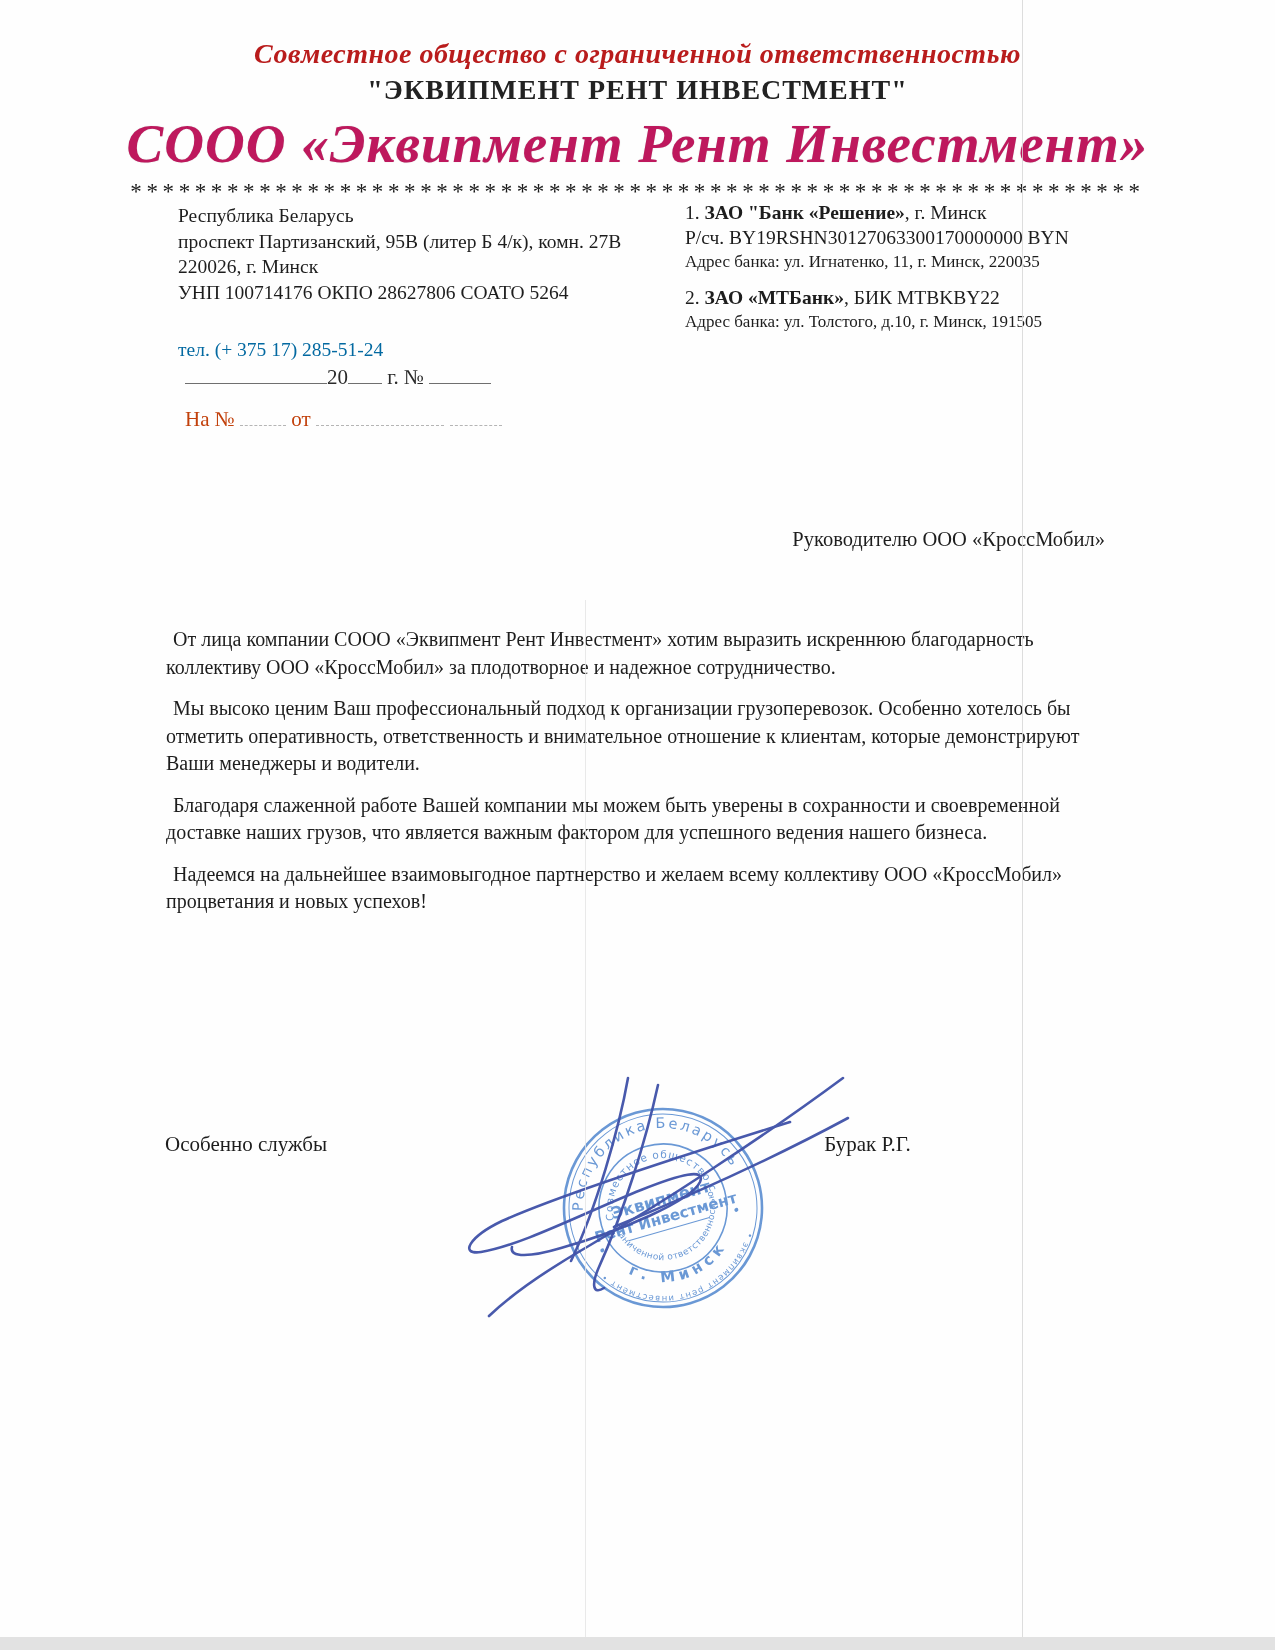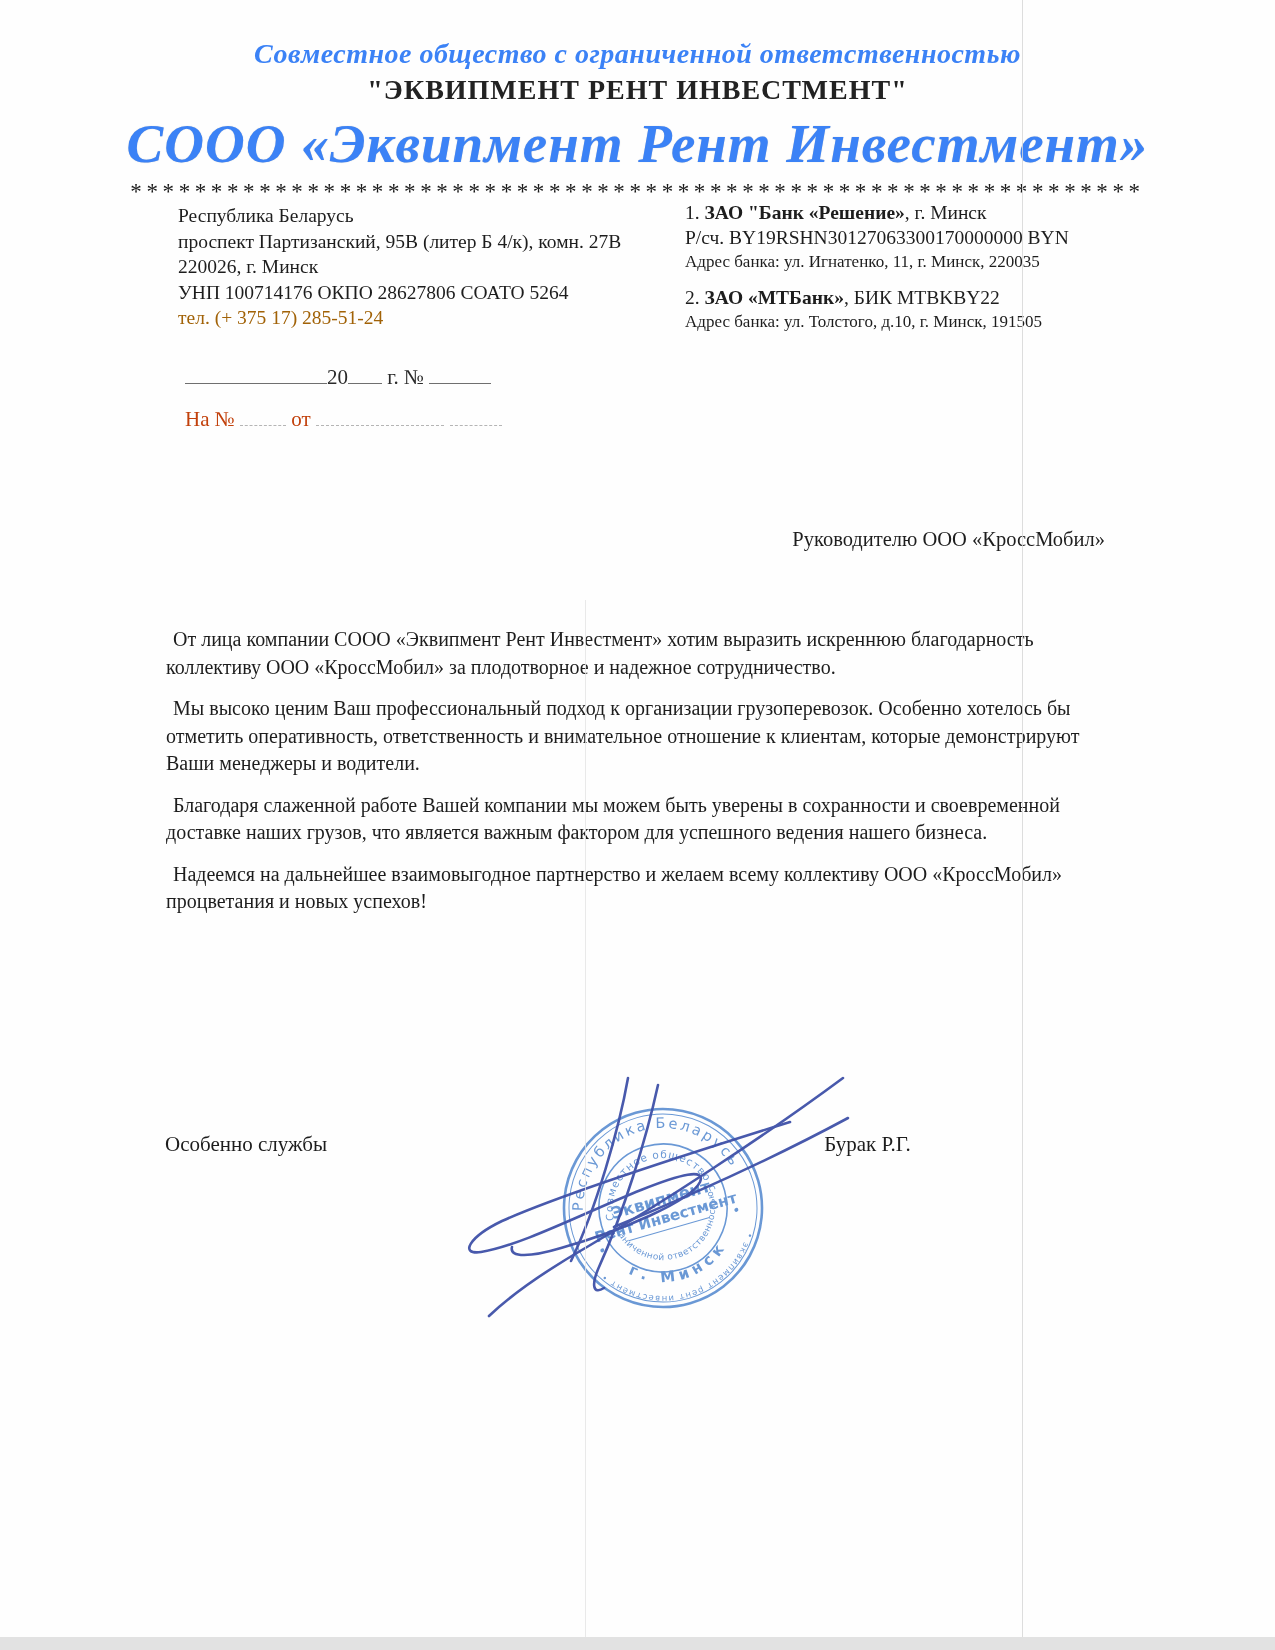--- a/index.html
+++ b/index.html
@@ -4,35 +4,35 @@
 <style>
   * { margin:0; padding:0; box-sizing:border-box; }
   body { background:#888; font-family:"Liberation Serif", serif; }
   .page {
     position:relative; width:1275px; height:1650px;
     background:#fefefe; margin:0 auto; overflow:hidden;
     color:#1d1d1d;
   }
   
   .letterhead { position:absolute; left:85px; top:38px; width:1105px; text-align:center; }
-  .org-type   { font-size:28px; font-weight:bold; font-style:italic; letter-spacing:.5px; color:#3b82f6; }
+  .org-type   { font-size:28px; font-weight:bold; font-style:italic; letter-spacing:.5px; color:#b91c1c; }
   .org-name   { font-size:28px; font-weight:bold; letter-spacing:1px; margin-top:4px; color:#222; }
   .org-display{
     font-size:55px; font-weight:bold; font-style:italic;
-    color:#3b82f6; letter-spacing:1px; margin-top:6px;
+    color:#be185d; letter-spacing:1px; margin-top:6px;
     text-shadow: 0 0 1px #c4c4c4;
     white-space:nowrap;
   }
   .asterisks  {
     margin-top:4px; font-size:23px; letter-spacing:4.6px;
     white-space:nowrap; overflow:hidden; color:#1a1a1a;
   }
   
   .contact { position:absolute; left:178px; top:203px; width:480px; font-size:19.5px; line-height:25.5px; }
-  .contact .faded { color:#a16207; }
+  .contact .faded { color:#0369a1;margin-top:32px; }
   .banks { position:absolute; left:685px; top:200px; width:440px; }
   .bank  { margin-bottom:12px; }
   .bank .title { font-size:19.5px; line-height:25px; }
   .bank .title b { font-weight:bold; }
   .bank .line { font-size:19.5px; line-height:25px; }
   .bank .addr { font-size:17px; line-height:23px; }
   
   .refblock { position:absolute; left:185px; top:362px; width:460px; font-size:21px; color:#2a2a2a; }
   .ref-line1 { height:34px; }
   .ref-line2 { margin-top:8px; height:34px; color:#c2410c; }

